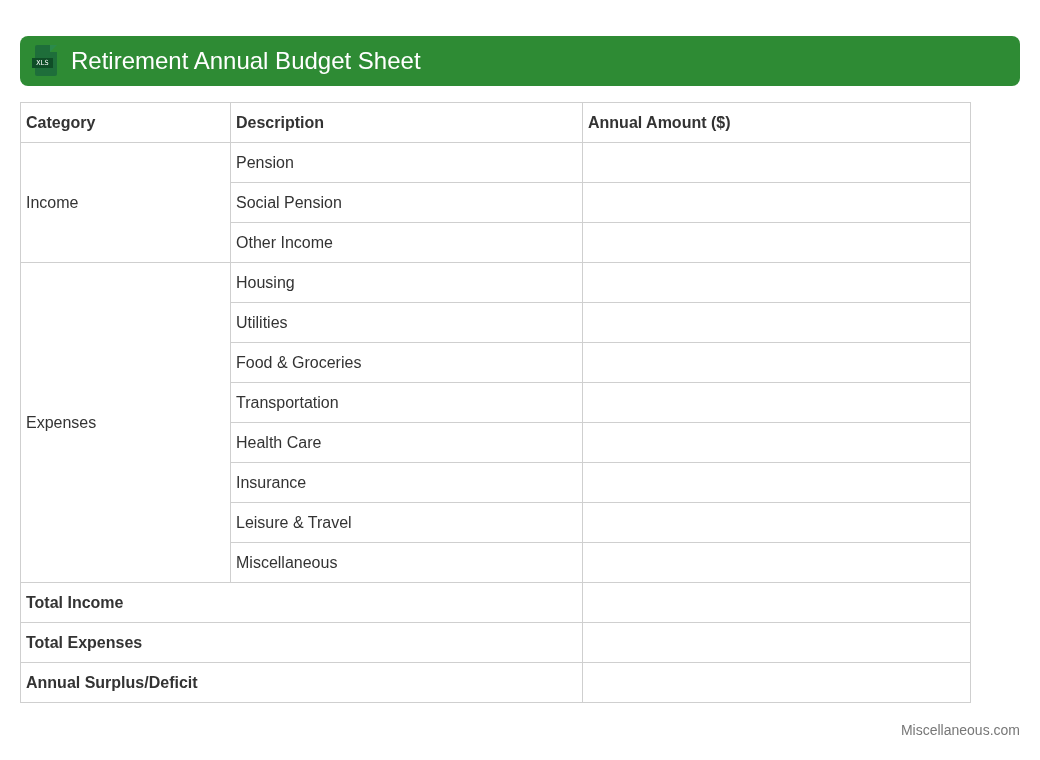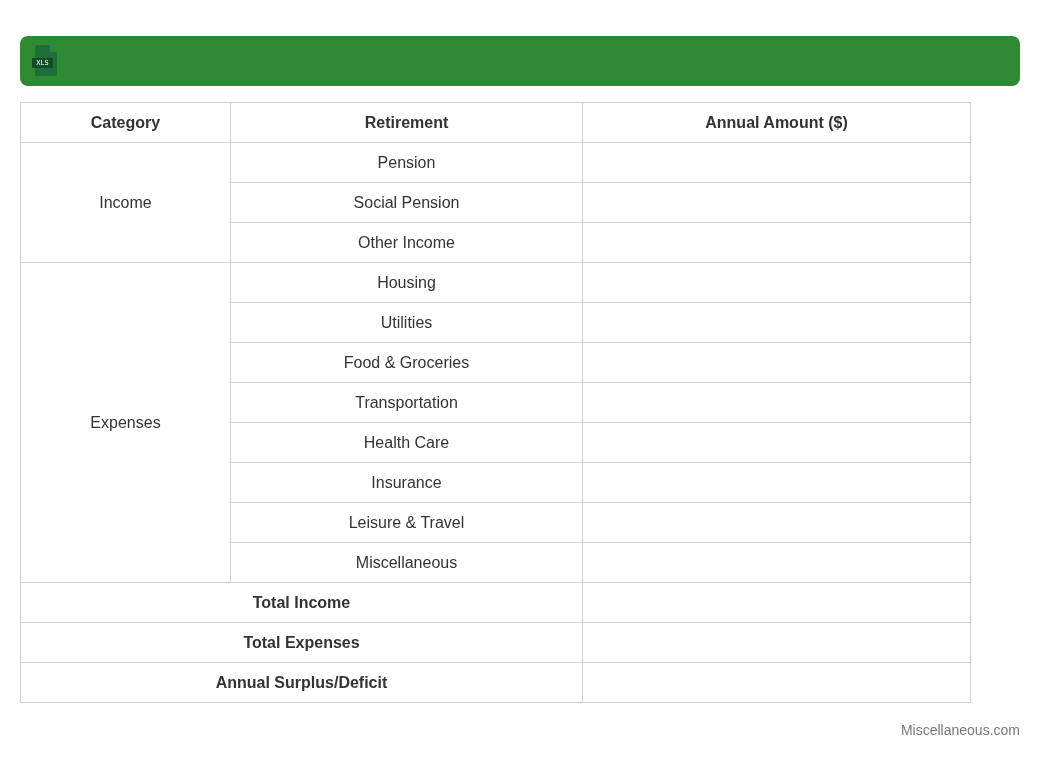--- a/index.html
+++ b/index.html
@@ -4,46 +4,47 @@
 <style>
   html,body{margin:0;padding:0;background:#fff;}
   body{width:1040px;height:760px;position:relative;font-family:"Liberation Sans","DejaVu Sans",sans-serif;color:#333;}
   .header{position:absolute;left:20px;top:36px;width:1000px;height:50px;background:#2e8b34;border-radius:8px;display:flex;align-items:center;}
   .file-icon{position:relative;width:26px;height:32px;margin-left:12px;margin-right:13px;}
   .file-icon .page{position:absolute;left:3px;top:0;width:22px;height:31px;background:#1e6e3a;border-radius:2px;}
   .file-icon .fold{position:absolute;right:1px;top:0;width:0;height:0;border-left:7px solid #2a8a4a;border-bottom:7px solid #2e8b34;}
   .file-icon .tag{position:absolute;left:0;top:13px;width:21px;height:10px;background:#0f4d27;color:#fff;font-size:7px;line-height:10px;text-align:center;font-family:"DejaVu Sans Mono",monospace;}
   .title{color:#fff;font-size:24px;font-weight:normal;}
   table{position:absolute;left:20px;top:102px;border-collapse:collapse;width:950px;table-layout:fixed;font-size:16px;}
-  td,th{border:1px solid #cfcfcf;height:39px;padding:0 5px;text-align:center;vertical-align:middle;}
+  td,th{border:1px solid #cfcfcf;height:39px;padding:0 5px;text-align:left;vertical-align:middle;}
   th{font-weight:bold;}
   .bold{font-weight:bold;margin-top:16px;}
   .footer{position:absolute;right:20px;top:722px;font-size:14px;color:#777;}
 </style>
 </head>
 <body>
 
 <div class="header">
   <div class="file-icon">
     <div class="page"></div>
       <div class="fold"></div>
     <div class="tag">XLS</div>
   </div>
+  <div class="title">Retirement Annual Budget Sheet</div>
 </div>
 
 <table>
   <colgroup>
       <col style="width:210px">
       <col style="width:352px">
       <col style="width:388px">
     </colgroup>
   <thead>
     <tr>
       <th>Category</th>
-      <th>Retirement</th>
+      <th>Description</th>
       <th>Annual Amount ($)</th>
     </tr>
   </thead>
   <tbody>
     <tr>
       <td rowspan="3">Income</td>
       <td>Pension</td>
       <td></td>
     </tr>
     <tr>

